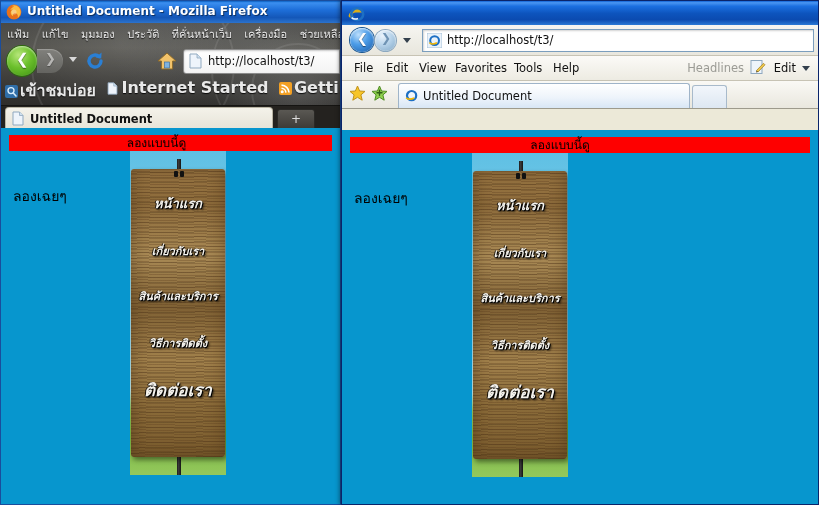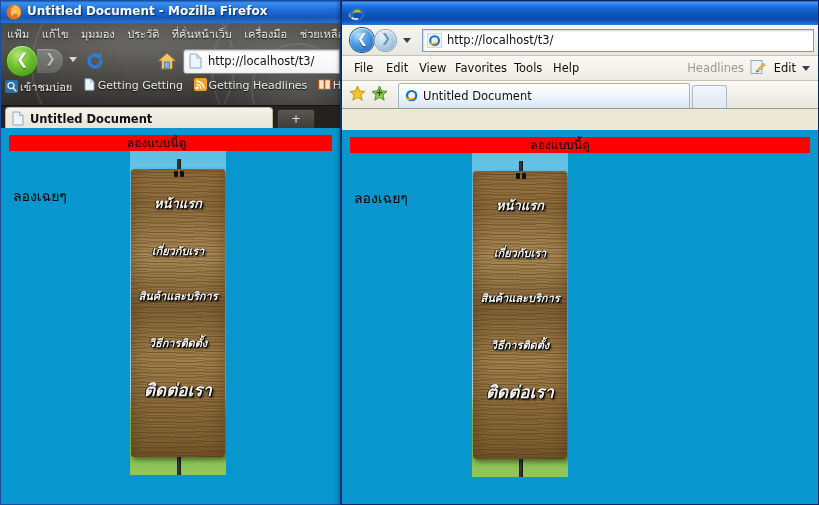--- a/index.html
+++ b/index.html
@@ -31,22 +31,22 @@
        radial-gradient(ellipse 200px 150px at 250px 10px, rgba(200,205,215,.12), rgba(0,0,0,0) 72%),
        linear-gradient(to bottom,#4a4a47 0%,#55544f 30%,#3d3c39 70%,#2e2d2b 100%);
   }
   #ff-chrome .swirl{position:absolute;border:2px solid rgba(255,255,255,.09);
      border-radius:50%;}
   #ff-menubar{position:relative;height:19px;padding:2px 0 0 6px;white-space:nowrap;}
   #ff-menubar .mi{display:inline-block;color:#e7e7e7;font-size:11px;margin-right:9px;
      text-shadow:0 1px 1px rgba(0,0,0,.85);cursor:default;}
   #ff-navbar{position:relative;height:34px;}
   #ff-bookmarks{position:relative;height:20px;padding-left:4px;white-space:nowrap;}
-  #ff-bookmarks .bm{display:inline-block;color:#e9e9e9;font-size:11px;margin-right:7px;
-     text-shadow:0 1px 1px rgba(0,0,0,.85);vertical-align:top;}
+  #ff-bookmarks .bm{display:inline-block;color:#e9e9e9;font-size:16px;margin-right:7px;
+     text-shadow:0 1px 1px rgba(0,0,0,.85);vertical-align:top;font-weight:bold;}
   #ff-bookmarks .bmico{display:inline-block;width:13px;height:13px;vertical-align:-2px;margin-right:2px;}
 
   .navbtn{position:absolute;}
   #ff-back{left:6px;top:2px;width:30px;height:30px;border-radius:50%;
      background:radial-gradient(circle at 38% 30%,#b6e67a 0%,#6cc02c 45%,#3b8e10 100%);
      box-shadow:0 0 0 1px #2c6b0c,inset 0 1px 2px rgba(255,255,255,.6);}
   #ff-fwd{left:36px;top:5px;width:26px;height:24px;border-radius:0 13px 13px 0;
      background:linear-gradient(to bottom,#8e8e8a,#6e6e6a);opacity:.75;
      box-shadow:inset 0 1px 1px rgba(255,255,255,.35);}
   .arrowglyph{position:absolute;color:#fff;font-size:15px;line-height:1;
@@ -224,21 +224,21 @@
         <svg class="bmico" viewBox="0 0 13 13">
           <rect x="0" y="0" width="13" height="13" rx="2" fill="#2f6ea8"></rect>
           <circle cx="6" cy="5.6" r="3" fill="none" stroke="#d8ecfb" stroke-width="1.4"></circle>
           <path d="M8.2 8 L11 11" stroke="#d8ecfb" stroke-width="1.6" stroke-linecap="round"></path>
         </svg><span>เข้าชมบ่อย</span>
       </span>
       <span class="bm">
         <svg class="bmico" viewBox="0 0 13 16">
           <path d="M1 1h7l4 4v10H1z" fill="#eef4fb" stroke="#8fa8bf" stroke-width="1"></path>
           <path d="M8 1v4h4" fill="#cfe0ef" stroke="#8fa8bf" stroke-width=".8"></path>
-        </svg><span>Getting Getting</span>
+        </svg><span>Internet Started</span>
       </span>
       <span class="bm">
         <svg class="bmico" viewBox="0 0 13 13">
           <rect x="0" y="0" width="13" height="13" rx="2" fill="#f3a024"></rect>
           <circle cx="3.2" cy="9.8" r="1.5" fill="#fff"></circle>
           <path d="M2.5 6.2a4.6 4.6 0 0 1 4.4 4.4" fill="none" stroke="#fff" stroke-width="1.6"></path>
           <path d="M2.5 3.1a7.7 7.7 0 0 1 7.5 7.5" fill="none" stroke="#fff" stroke-width="1.6"></path>
         </svg><span>Getting Headlines</span>
       </span>
       <span class="bm">

